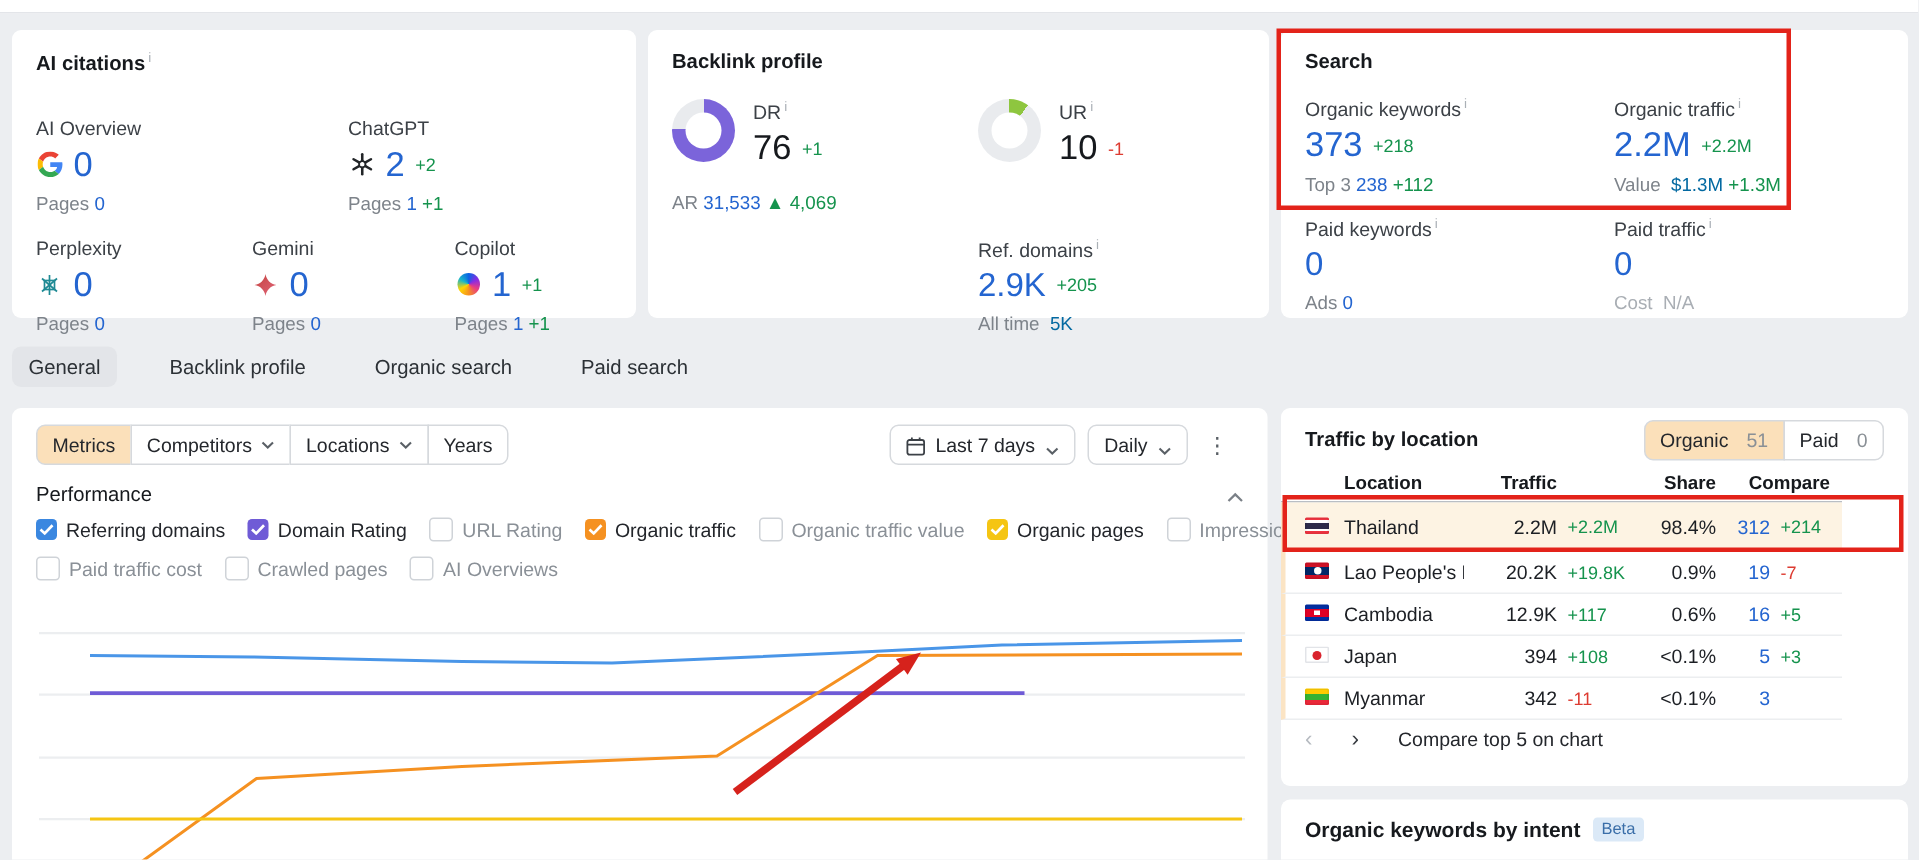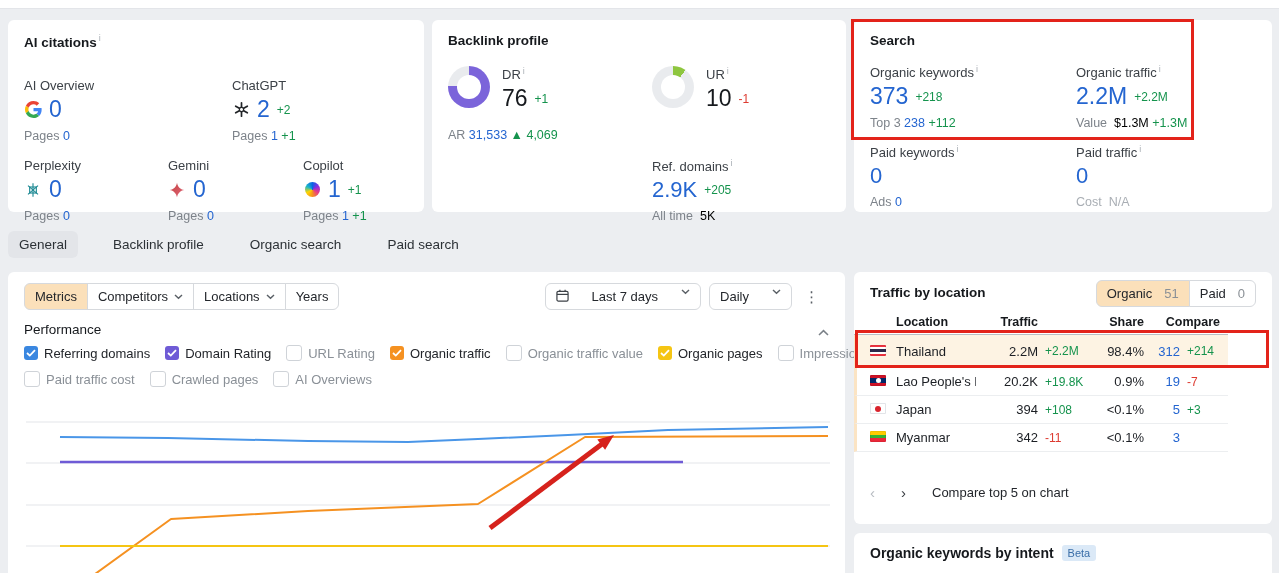--- a/index.html
+++ b/index.html
@@ -23,21 +23,21 @@
   
   .m-label{font-size:13px;color:#3c4147;margin-bottom:5px;white-space:nowrap}
   .m-valrow{display:flex;align-items:center;gap:7px;white-space:nowrap}
   .m-val{font-size:23px;color:#2465d0;line-height:1}
   .m-val.dark{color:#16191d}
   .delta{font-size:12px}
   .pos{color:#15934d}
   .neg{color:#dd3b31}
   .m-sub{font-size:12.5px;color:#7d838a;margin-top:8px;white-space:nowrap}
   .m-sub .blue{color:#2465d0}
-  .m-sub .dark{color:#000000}
+  .m-sub .dark{color:#0369a1}
   .m-sub .faint{color:#a9aeb4}
   .ai-item{position:absolute}
   .ai-i0{left:16px;top:58px}.ai-i1{left:224px;top:58px}
   .ai-i2{left:16px;top:138px}.ai-i3{left:160px;top:138px}.ai-i4{left:295px;top:138px}
   .ai-item .icon{display:inline-flex;width:18px;height:18px;align-items:center;justify-content:center}
   .copilot-dot{width:15px;height:15px;border-radius:50%;display:inline-block;
     background:conic-gradient(#0b63e5,#8a2be2,#e93d82,#f59121,#ffd500,#19b7c9,#0b63e5)}
   
   .donut{width:42px;height:42px;border-radius:50%;position:relative;flex:0 0 auto}
   .donut::after{content:"";position:absolute;left:9px;top:9px;width:24px;height:24px;border-radius:50%;background:#fff}
@@ -51,21 +51,21 @@
 
   
   #filter-group{position:absolute;left:16px;top:11px;display:flex}
   .seg-btn{font-size:13px;color:#24272c;background:#fff;border:1px solid #d6d9dd;padding:5px 10px;
     display:flex;align-items:center;gap:6px;margin-left:-1px;cursor:pointer;white-space:nowrap}
   .seg-btn:first-child{border-radius:6px 0 0 6px;margin-left:0}
   .seg-btn:last-child{border-radius:0 6px 6px 0}
   .seg-btn.selected{background:#fbe0ba}
   #date-group{position:absolute;right:22px;top:11px;display:flex;align-items:center;gap:8px}
   .pill-btn{font-size:13px;color:#24272c;background:#fff;border:1px solid #d6d9dd;border-radius:6px;
-    padding:5px 10px;display:flex;align-items:flex-start;gap:23px;cursor:pointer;white-space:nowrap}
+    padding:5px 10px;display:flex;align-items:flex-end;gap:7px;cursor:pointer;white-space:nowrap}
   .kebab{font-size:15px;color:#5a6066;padding:2px 4px;cursor:pointer}
   .chev{display:inline-flex}
 
   
   #perf-title{position:absolute;left:16px;top:50px;font-size:13.5px;font-weight:normal;color:#16191d}
   #collapse{position:absolute;right:16px;top:50px;cursor:pointer}
   .cb-row{position:absolute;left:16px;display:flex;gap:15px;align-items:center}
   #cb-row-0{top:73px}
   #cb-row-1{top:99px}
   .cb-item{display:flex;align-items:center;gap:6px;font-size:13px;color:#23262b;cursor:pointer;white-space:nowrap}
@@ -466,20 +466,29 @@
         <div class="loc-grid loc-row">
           <span><span class="flag flag-laos"></span></span>
           <span class="loc-name">Lao People's Democratic Reput</span>
           <span class="cell-r">20.2K</span>
           <span class="cell-dl pos">+19.8K</span>
           <span class="cell-r">0.9%</span>
           <span class="cell-r kw-link">19</span>
           <span class="cell-dl neg">-7</span>
         </div>
         <div class="loc-grid loc-row">
+          <span><span class="flag flag-cambodia"></span></span>
+          <span class="loc-name">Cambodia</span>
+          <span class="cell-r">12.9K</span>
+          <span class="cell-dl pos">+117</span>
+          <span class="cell-r">0.6%</span>
+          <span class="cell-r kw-link">16</span>
+          <span class="cell-dl pos">+5</span>
+        </div>
+        <div class="loc-grid loc-row">
           <span><span class="flag flag-japan"></span></span>
           <span class="loc-name">Japan</span>
           <span class="cell-r">394</span>
           <span class="cell-dl pos">+108</span>
           <span class="cell-r">&lt;0.1%</span>
           <span class="cell-r kw-link">5</span>
           <span class="cell-dl pos">+3</span>
         </div>
         <div class="loc-grid loc-row">
           <span><span class="flag flag-myanmar"></span></span>

